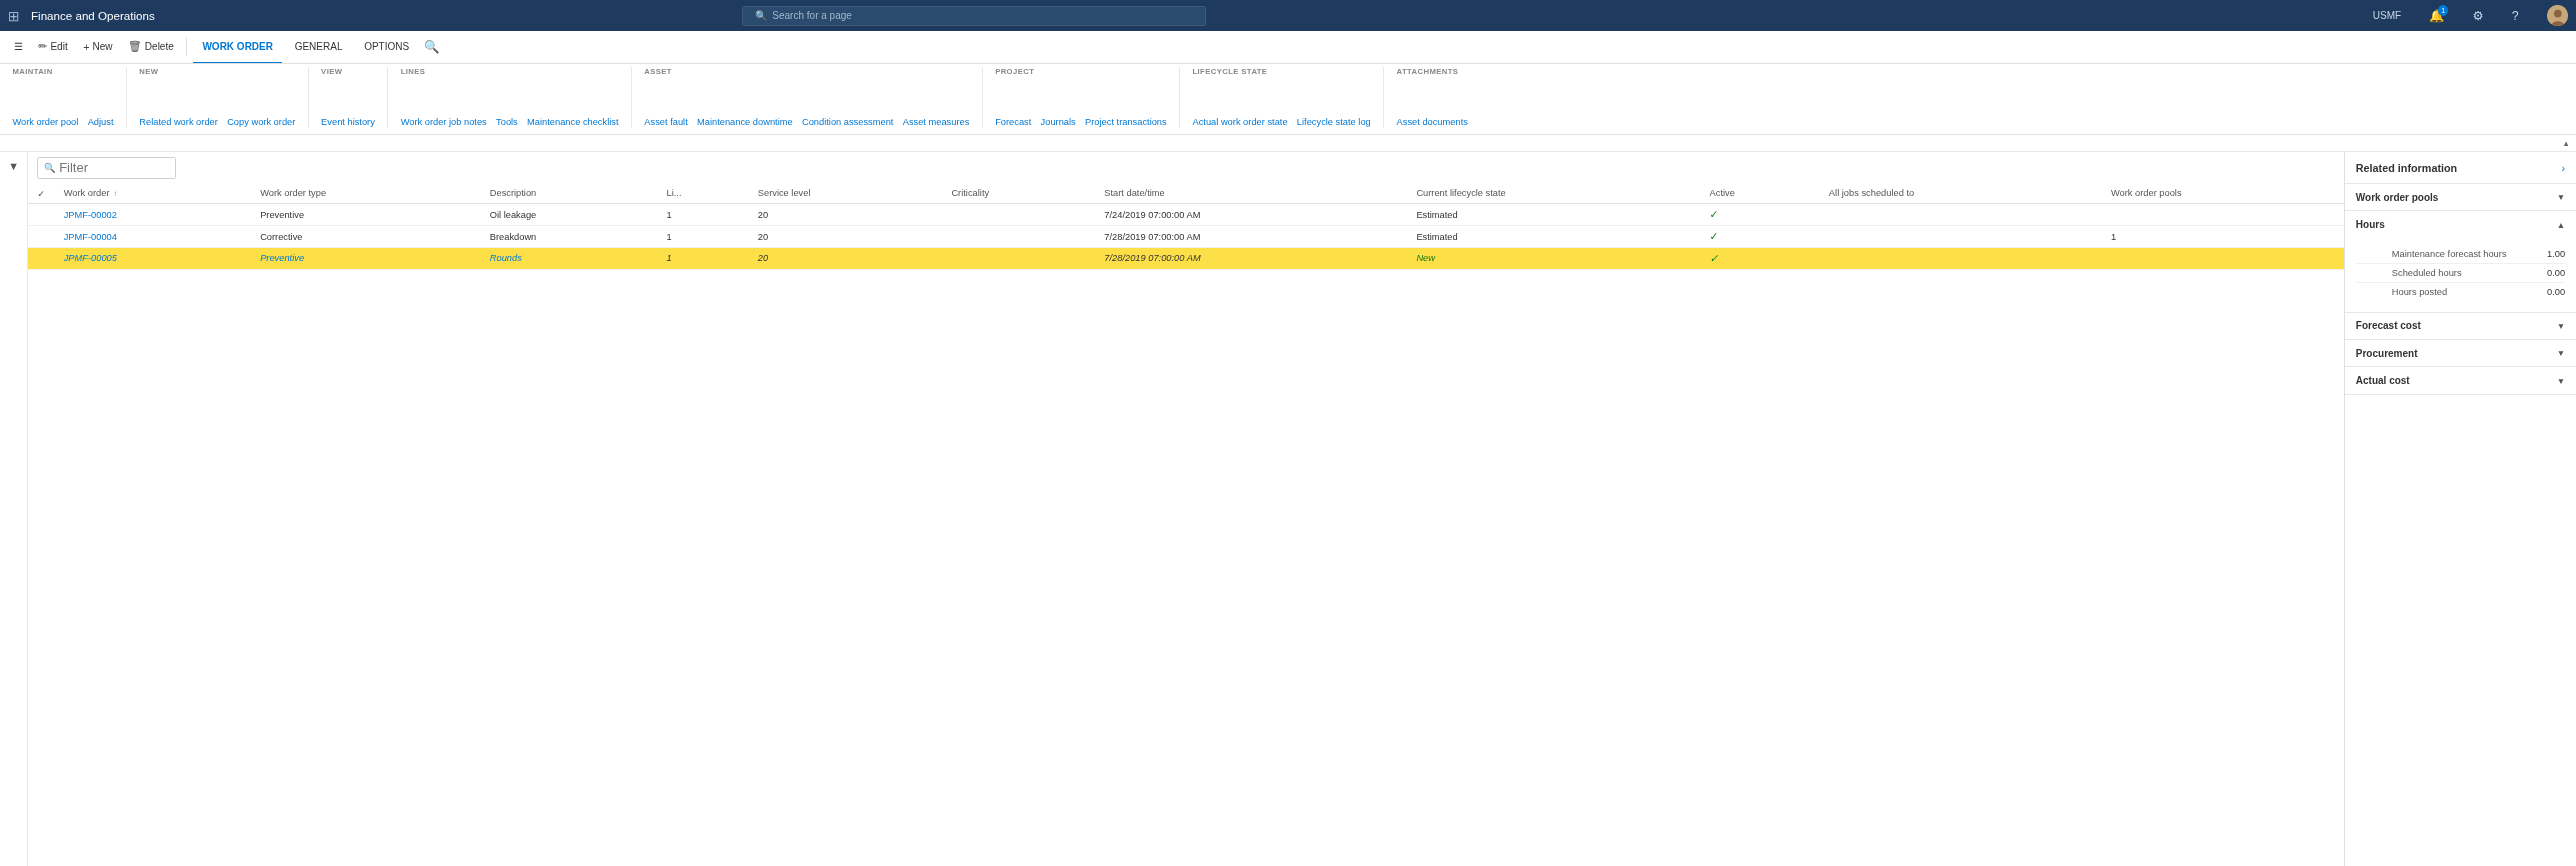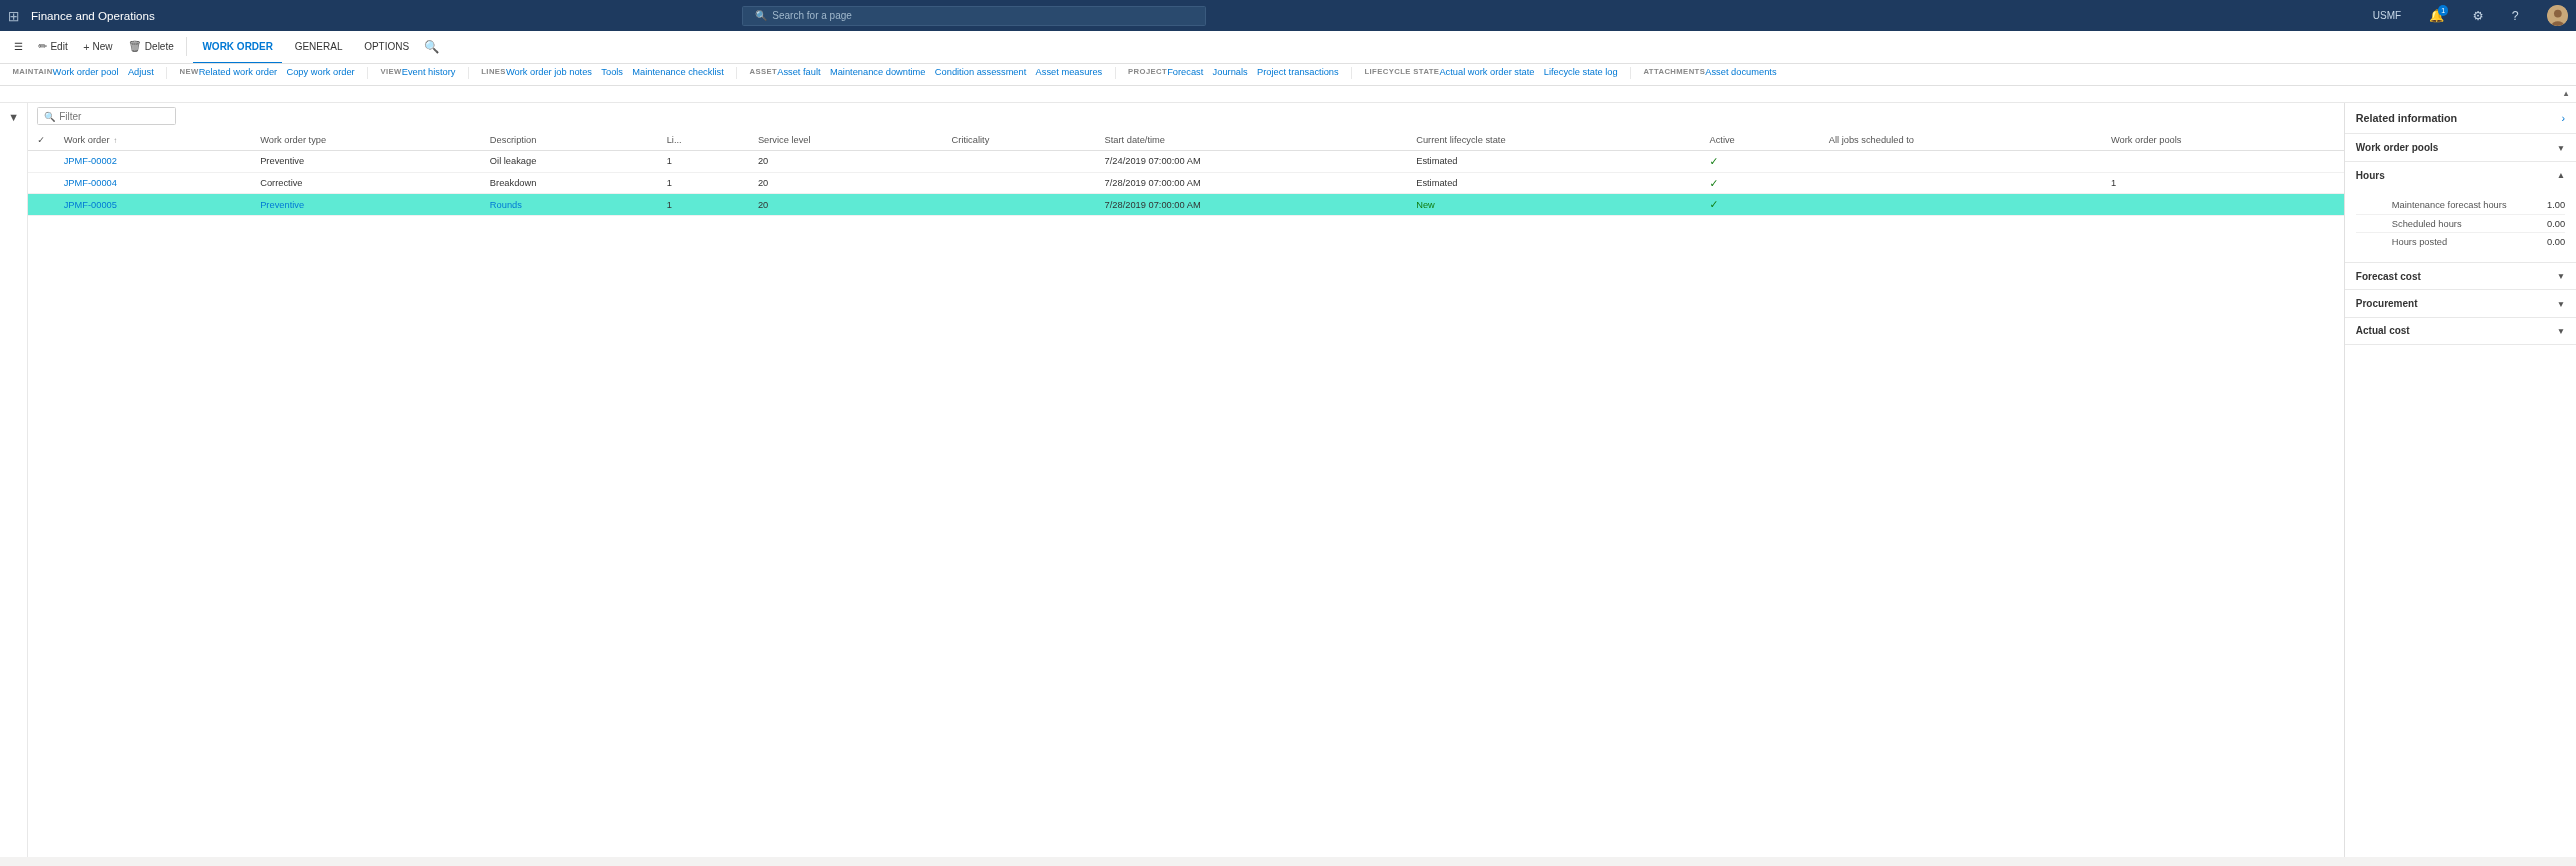--- a/index.html
+++ b/index.html
@@ -78,23 +78,24 @@
     
     .ribbon {
       background: white;
       border-bottom: 0.8px solid #e0e0e0;
       display: flex;
       padding: 3.1px 0 6.2px 0;
       gap: 0;
     }
     .ribbon-group {
       display: flex;
-      flex-direction: row;
+      flex-direction: column;
       padding: 0 12.4px;
       border-right: 0.8px solid #e8e8e8;
+      gap: 38px;
     }
     .ribbon-group:last-child { border-right: none; }
     .ribbon-group-title {
       font-size: 7.7px;
       color: #888;
       text-transform: uppercase;
       letter-spacing: 0.4px;
       margin-bottom: 3.1px;
       font-weight: 600;
     }
@@ -168,41 +169,41 @@
       align-items: center;
       border: 0.8px solid #d0d0d0;
       border-radius: 1.5px;
       padding: 2.3px 6.2px;
       width: 139px;
       background: white;
     }
     .filter-input input {
       border: none;
       outline: none;
-      font-size: 10px;
+      font-size: 13px;
       color: #333;
       width: 100%;
     }
     .filter-input-icon { font-size: 9.3px; color: #666; margin-right: 3.1px; }
 
     
     .data-table { width: 100%; border-collapse: collapse; font-size: 9.3px; }
     .data-table thead tr { border-bottom: 0.8px solid #e0e0e0; }
     .data-table th {
       padding: 4.6px 9.3px;
       text-align: left;
       font-weight: 400;
       color: #555;
       font-size: 9.3px;
       white-space: nowrap;
       background: white;
     }
     .data-table th .sort-arrow { font-size: 7.7px; color: #888; margin-left: 1.5px; }
     .data-table td { padding: 3.9px 9.3px; border-bottom: 0.8px solid #f0f0f0; color: #333; white-space: nowrap; }
-    .data-table tbody tr.selected { background: #5eead4; }
+    .data-table tbody tr.selected { background: #fde047; font-style: italic; }
     .link-cell { color: #0078d4; cursor: pointer; }
     .new-badge { color: #107c10; font-weight: 500; }
     .check-mark { color: #107c10; font-size: 10.8px; }
     .check-col { width: 23px; }
 
     
     .right-panel {
       width: 232px;
       background: white;
       border-left: 0.8px solid #e0e0e0;

